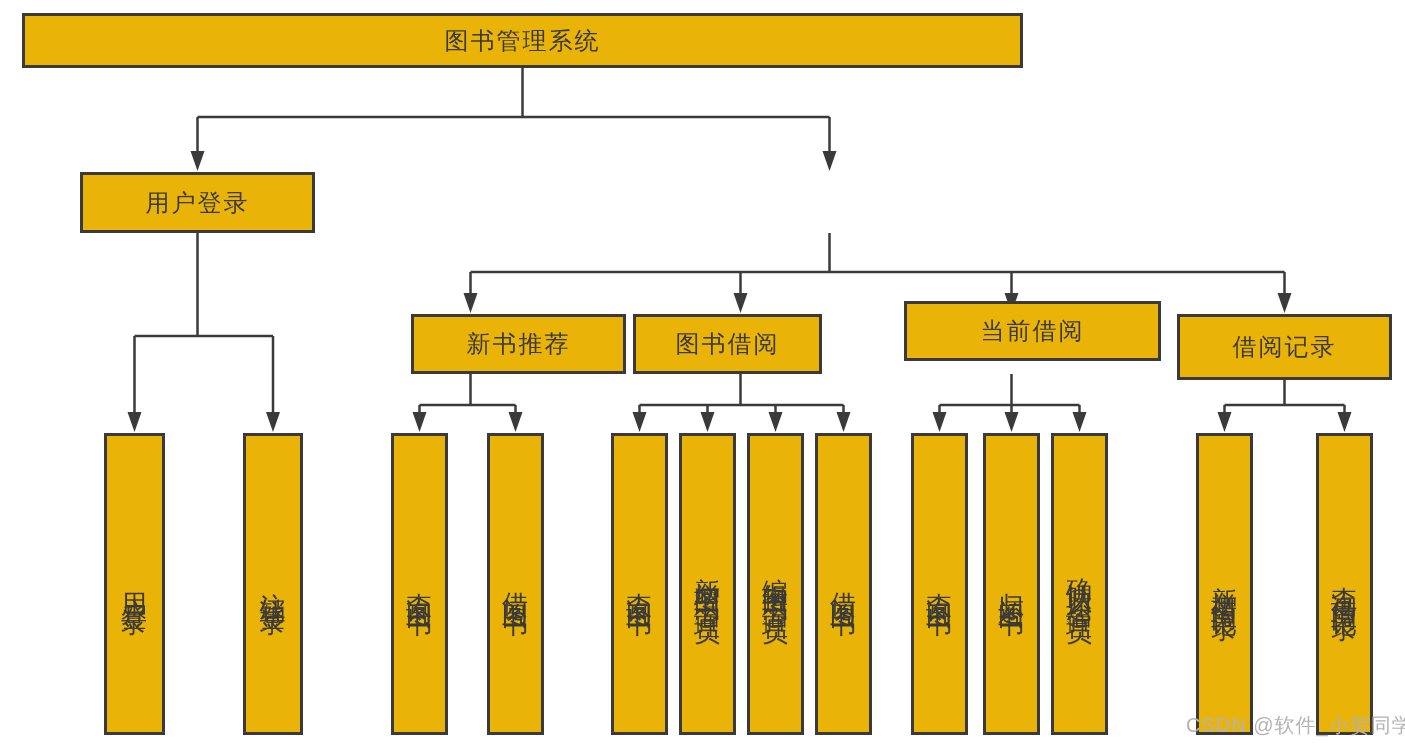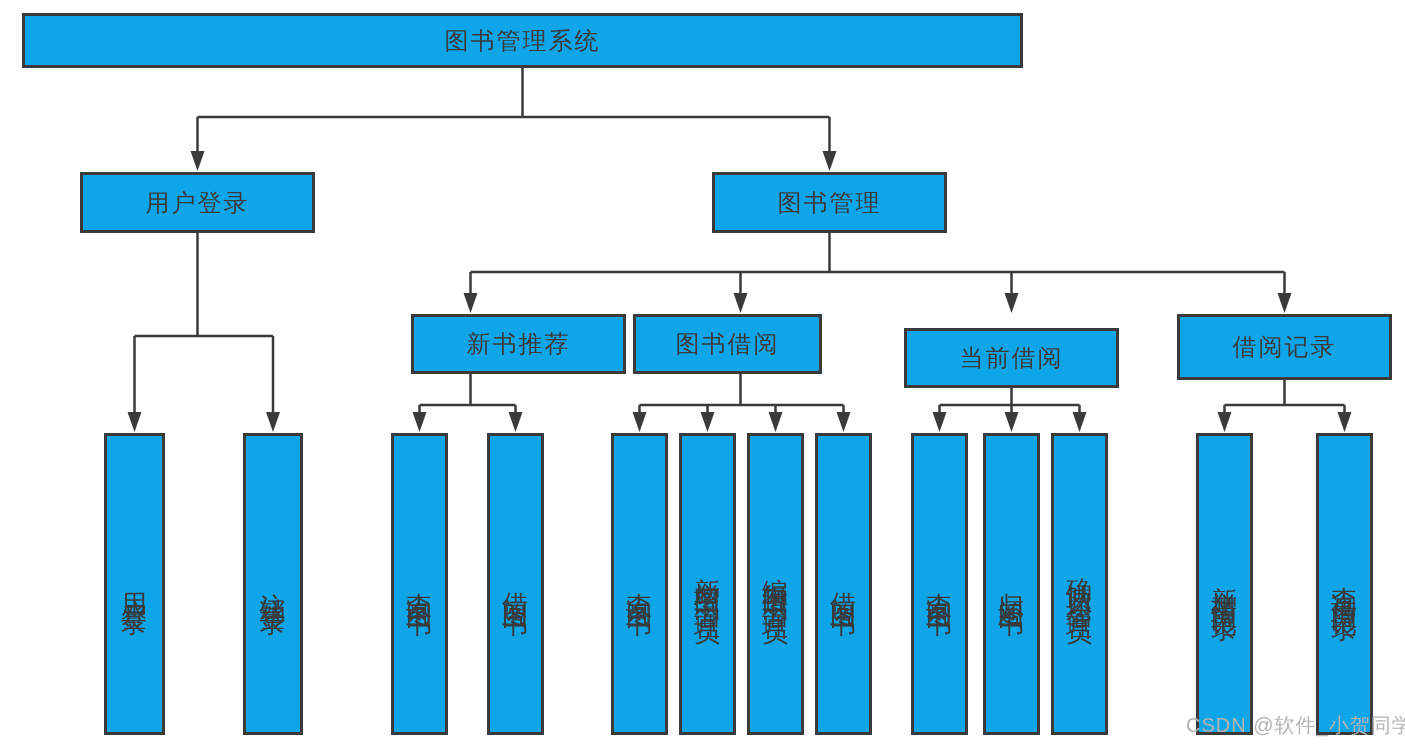--- a/index.html
+++ b/index.html
@@ -16,21 +16,21 @@
     background:var(--bg);
     overflow:hidden;
   }
   .wires{position:absolute;left:0;top:0;width:1405px;height:747px;}
   .wires path{stroke:var(--line);stroke-width:2.5;fill:none;}
   .wires polygon{fill:var(--line);stroke:none;}
   .box{
     position:absolute;
     box-sizing:border-box;
     border:3px solid var(--line);
-    background:#0ea5e9;
+    background:#eab308;
     display:flex;align-items:center;justify-content:center;
     color:var(--text);
     font-size:24px;
     letter-spacing:2px;
     text-align:center;
   }
   .leaf{font-size:26px;}
   .leaf .lbl{
     writing-mode:vertical-rl;
     letter-spacing:6px;
@@ -128,31 +128,28 @@
     </g>
   </svg>
 
   <div class="box" style="left:22px;top:13px;width:1001px;height:55px;">
     <span class="lbl">图书管理系统</span>
   </div>
 
   <div class="box" style="left:80px;top:172px;width:235px;height:61px;">
     <span class="lbl">用户登录</span>
   </div>
-  <div class="box" style="left:712px;top:172px;width:235px;height:61px;">
-    <span class="lbl">图书管理</span>
-  </div>
 
   <div class="box" style="left:363px;top:314px;width:215px;height:60px;margin-left:48px;">
     <span class="lbl">新书推荐</span>
   </div>
   <div class="box" style="left:633px;top:314px;width:189px;height:60px;">
     <span class="lbl">图书借阅</span>
   </div>
-  <div class="box" style="left:904px;top:328px;width:215px;height:60px;">
+  <div class="box" style="left:904px;top:301px;width:257px;height:60px;">
     <span class="lbl">当前借阅</span>
   </div>
   <div class="box" style="left:1177px;top:314px;width:215px;height:66px;">
     <span class="lbl">借阅记录</span>
   </div>
 
   <div class="box leaf" style="left:104px;top:433px;width:61px;height:302px;">
     <span class="lbl">用户登录</span>
   </div>
   <div class="box leaf" style="left:243px;top:433px;width:60px;height:302px;">

